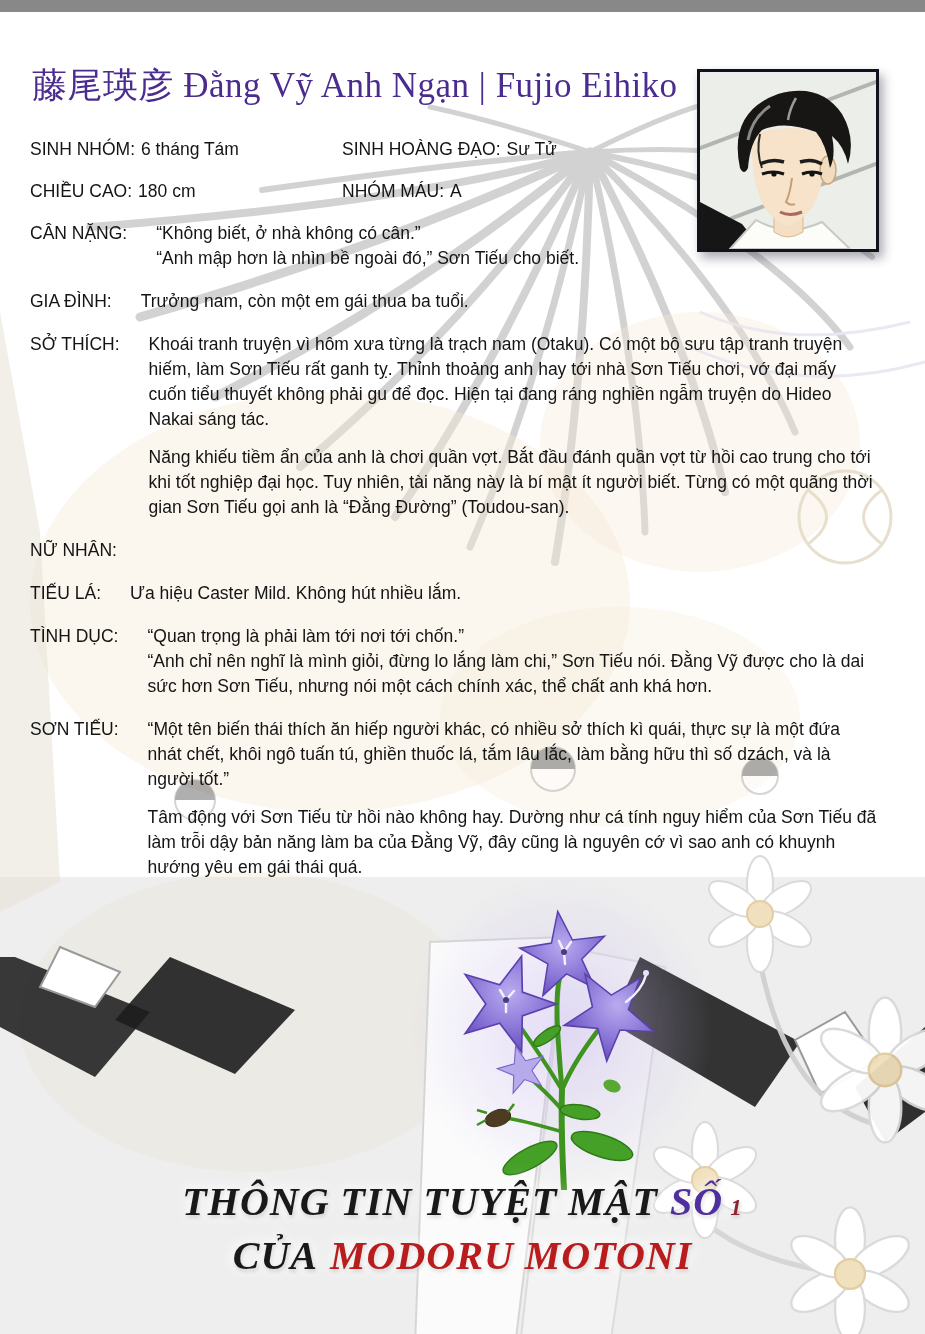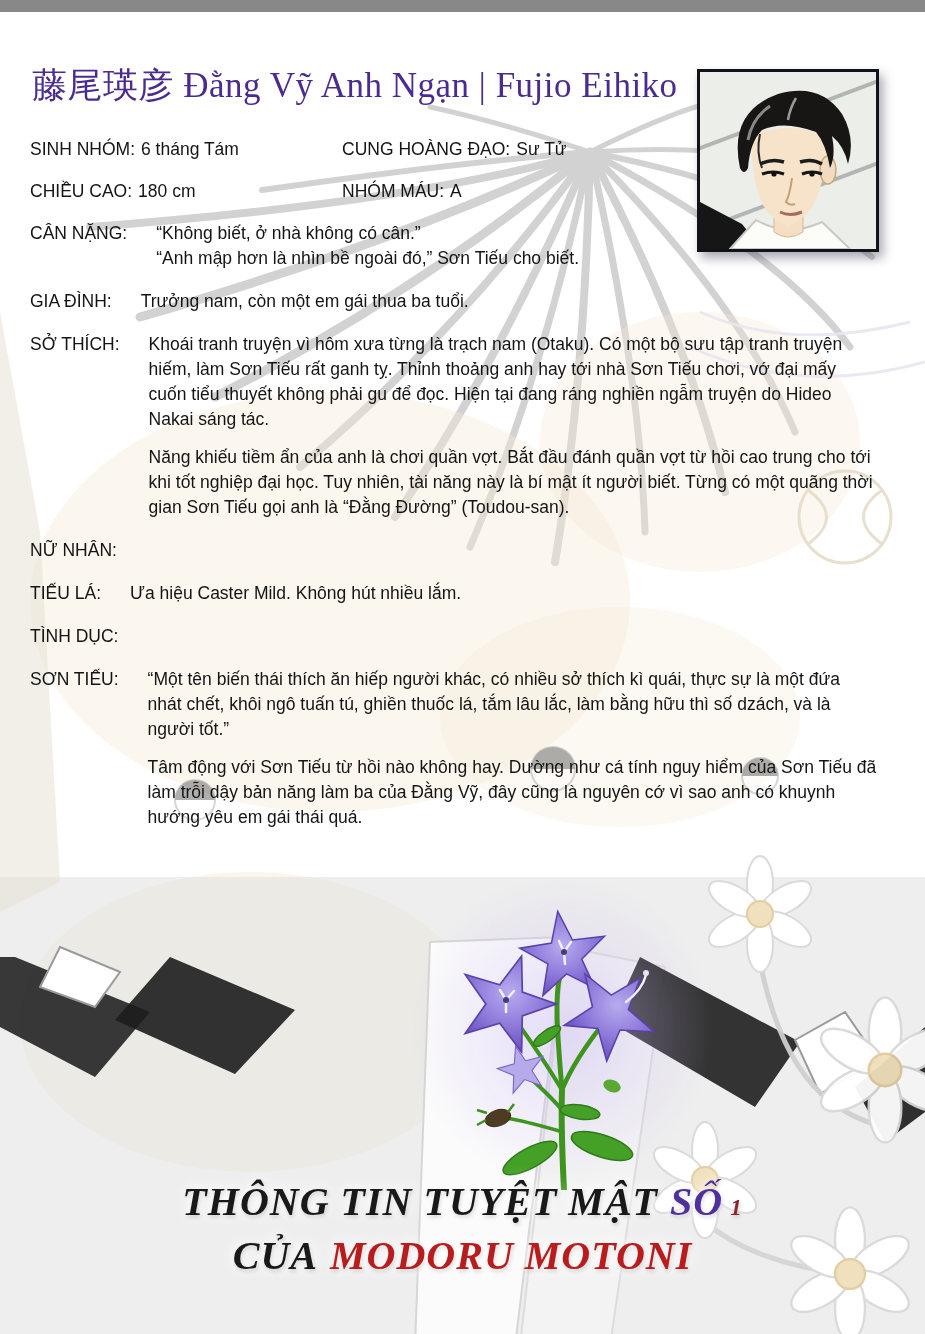--- a/index.html
+++ b/index.html
@@ -169,21 +169,21 @@
       <path d="M92,106 q-2,16 -6,24 q4,4 9,2" stroke="#c79e74" stroke-width="2" fill="none"></path>
       <path d="M80,140 q10,5 22,0" stroke="#a96a5e" stroke-width="3" fill="none"></path>
     </svg>
   </div>
 
   <div class="content">
     <h1 class="title"><span>藤尾瑛彦</span> <span>Đằng Vỹ Anh Ngạn</span> <span>|</span> <span>Fujio Eihiko</span></h1>
 
     <div class="info-grid">
       <div class="field"><span class="label">SINH NHÓM:</span><span class="value">6 tháng Tám</span></div>
-      <div class="field"><span class="label">CUNG HOÀNG ĐẠO:</span><span class="value">Sư Tử</span></div>
+      <div class="field"><span class="label">SINH HOÀNG ĐẠO:</span><span class="value">Sư Tử</span></div>
       <div class="field"><span class="label">CHIỀU CAO:</span><span class="value">180 cm</span></div>
       <div class="field"><span class="label">NHÓM MÁU:</span><span class="value">A</span></div>
     </div>
 
     <div class="section">
       <span class="label">CÂN NẶNG:</span>
       <div class="content-col">
         <div class="para">“Không biết, ở nhà không có cân.”</div>
         <div class="para">“Anh mập hơn là nhìn bề ngoài đó,” Sơn Tiếu cho biết.</div>
       </div>
@@ -210,20 +210,24 @@
 
     <div class="section">
       <span class="label">TIẾU LÁ:</span>
       <div class="content-col">
         <div class="para">Ưa hiệu Caster Mild. Không hút nhiều lắm.</div>
       </div>
     </div>
 
     <div class="section">
       <span class="label">TÌNH DỤC:</span>
+      <div class="content-col">
+        <div class="para">“Quan trọng là phải làm tới nơi tới chốn.”</div>
+        <div class="para">“Anh chỉ nên nghĩ là mình giỏi, đừng lo lắng làm chi,” Sơn Tiếu nói. Đằng Vỹ được cho là dai sức hơn Sơn Tiếu, nhưng nói một cách chính xác, thể chất anh khá hơn.</div>
+      </div>
     </div>
 
     <div class="section">
       <span class="label">SƠN TIẾU:</span>
       <div class="content-col">
         <div class="para">“Một tên biến thái thích ăn hiếp người khác, có nhiều sở thích kì quái, thực sự là một đứa nhát chết, khôi ngô tuấn tú, ghiền thuốc lá, tắm lâu lắc, làm bằng hữu thì số dzách, và là người tốt.”</div>
         <div class="para gap">Tâm động với Sơn Tiếu từ hồi nào không hay. Dường như cá tính nguy hiểm của Sơn Tiếu đã làm trỗi dậy bản năng làm ba của Đằng Vỹ, đây cũng là nguyên cớ vì sao anh có khuynh hướng yêu em gái thái quá.</div>
       </div>
     </div>
   </div>

